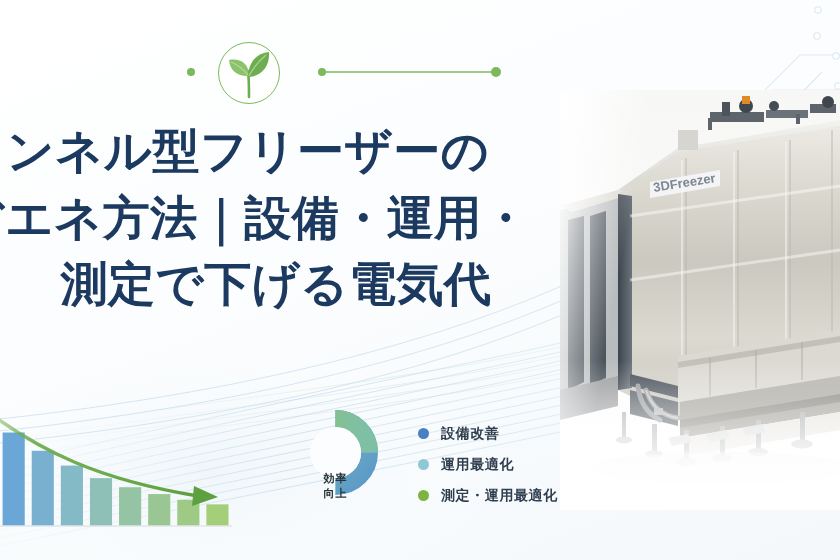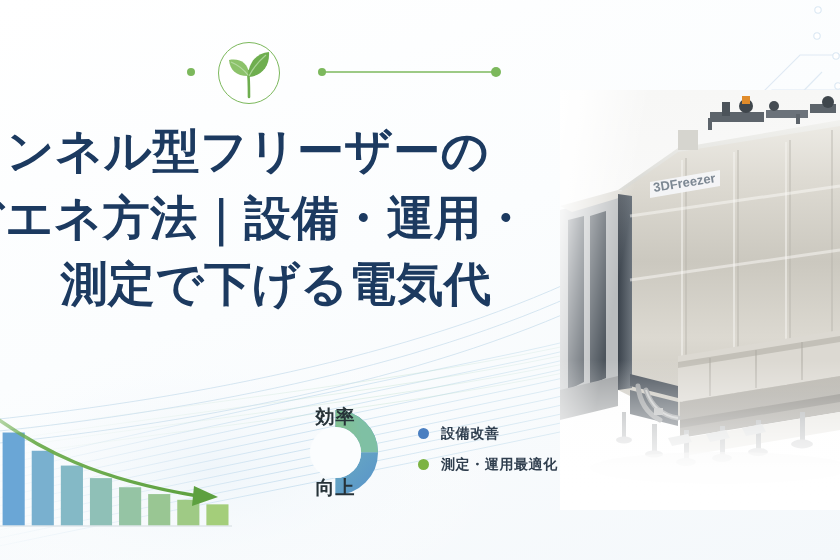--- a/index.html
+++ b/index.html
@@ -54,22 +54,22 @@
     position:absolute; left:218px; top:42px; width:62px; height:62px;
     border:1.6px solid #7cb85c; border-radius:50%;
     background:#fff;
   }
   .leaf-glyph{ position:absolute; left:218px; top:42px; width:62px; height:62px; }
 
   
   .donut{ position:absolute; left:287px; top:404px; width:97px; height:97px; }
   .donut-label{
     position:absolute; left:287px; top:404px; width:97px; height:97px;
-    display:flex; flex-direction:column; align-items:center; justify-content:space-between;
-    color:#263238; font-size:19px; font-weight:700; line-height:1.35;
+    display:flex; flex-direction:column; align-items:center; justify-content:flex-end;
+    color:#263238; font-size:11px; font-weight:700; line-height:1.35;
     font-family:"Liberation Sans", sans-serif; letter-spacing:1px;
   }
 
   
   .legend{ position:absolute; left:418px; top:418px; width:180px; }
   .lg-row{ display:flex; align-items:center; height:31px; }
   .lg-dot{ width:11px; height:11px; border-radius:50%; margin-right:12px; flex:0 0 11px; }
   .lg-txt{ font-size:14px; color:#2f3e4e; font-weight:700; letter-spacing:0.6px;
            font-family:Liberation Sans, sans-serif; }
 
@@ -372,18 +372,22 @@
     <span>効率</span>
     <span>向上</span>
   </div>
 
   <div class="legend">
     <div class="lg-row">
       <span class="lg-dot" style="background:#4a7fc1"></span>
       <span class="lg-txt">設備改善</span>
     </div>
     <div class="lg-row">
+      <span class="lg-dot" style="background:#8fc8d4"></span>
+      <span class="lg-txt">運用最適化</span>
+    </div>
+    <div class="lg-row">
       <span class="lg-dot" style="background:#7cb342"></span>
       <span class="lg-txt">測定・運用最適化</span>
     </div>
   </div>
 
 </div>
 
 </body></html>

